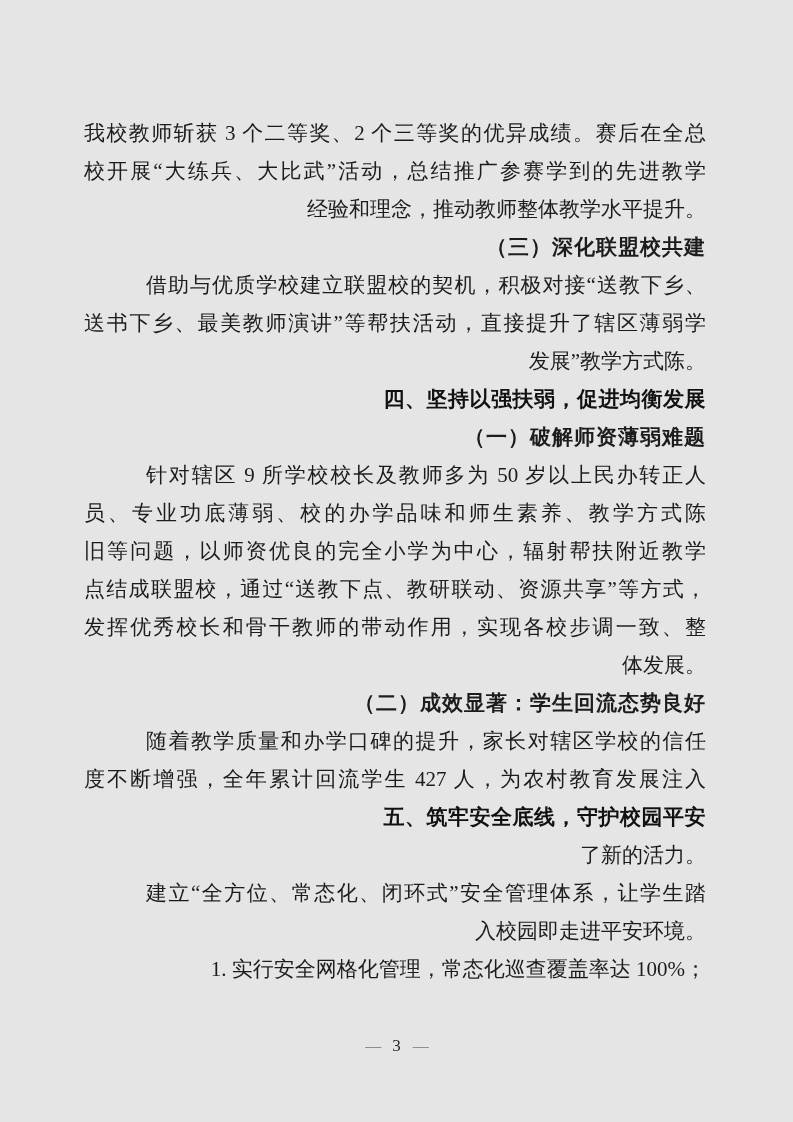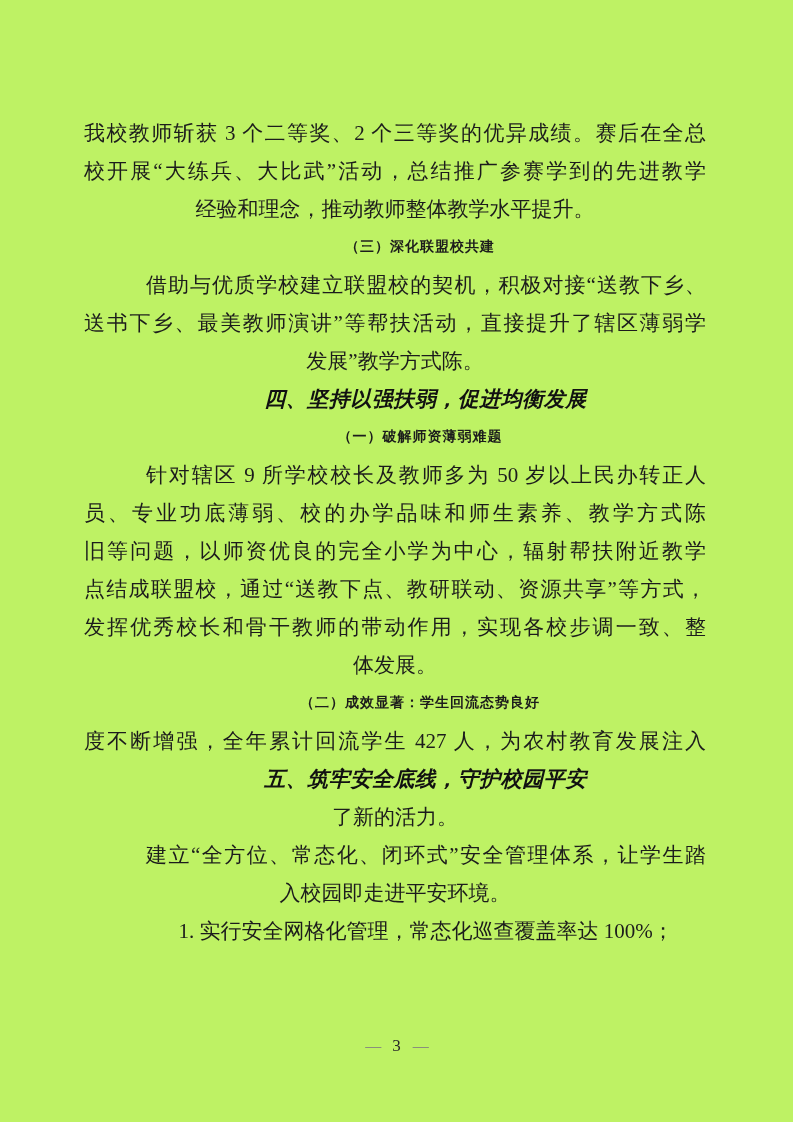--- a/index.html
+++ b/index.html
@@ -4,60 +4,59 @@
 <style>
   html, body {
     margin: 0;
     padding: 0;
     background: #ffffff;
   }
   .page {
     position: relative;
     width: 793px;
     height: 1122px;
-    background: #bef264;
+    background: #e5e5e5;
     overflow: hidden;
     font-family: "Liberation Serif", "DejaVu Serif", serif;
     color: #1c1c1c;
   }
   .content {
     position: absolute;
     left: 84px;
     top: 114px;
     width: 622px;
   }
   .line {
     height: 38px;
     line-height: 38px;
     font-size: 21px;
-    text-align: center;
+    text-align: right;
     white-space: normal;
   }
   .just {
     text-align: justify;
     text-align-last: justify;
   }
   .indent {
     text-indent: 62px;
   }
   .h-kai {
     font-weight: bold;
     text-indent: 50px;
-    font-size: 14px;
+    font-size: 21px;
     letter-spacing: 1px;
     font-family: "Liberation Serif", "DejaVu Serif", serif;
   }
   .h-hei {
     font-weight: bold;
     text-indent: 61px;
     font-size: 21px;
     letter-spacing: 0.5px;
     font-family: "Liberation Sans", "DejaVu Sans", sans-serif;
     color: #111111;
-    font-style: italic;
   }
   .footer {
     position: absolute;
     left: 0;
     right: 0;
     top: 1036px;
     text-align: center;
     font-size: 16px;
     line-height: 20px;
     font-family: "Liberation Serif", "DejaVu Serif", serif;
@@ -86,20 +85,21 @@
       <div class="line">发展”教学方式陈。</div>
       <div class="line h-hei">四、坚持以强扶弱，促进均衡发展</div>
       <div class="line h-kai">（一）破解师资薄弱难题</div>
       <div class="line just indent">针对辖区 9 所学校校长及教师多为 50 岁以上民办转正人</div>
       <div class="line just">员、专业功底薄弱、校的办学品味和师生素养、教学方式陈</div>
       <div class="line just">旧等问题，以师资优良的完全小学为中心，辐射帮扶附近教学</div>
       <div class="line just">点结成联盟校，通过“送教下点、教研联动、资源共享”等方式，</div>
       <div class="line just">发挥优秀校长和骨干教师的带动作用，实现各校步调一致、整</div>
       <div class="line">体发展。</div>
       <div class="line h-kai">（二）成效显著：学生回流态势良好</div>
+      <div class="line just indent">随着教学质量和办学口碑的提升，家长对辖区学校的信任</div>
       <div class="line just">度不断增强，全年累计回流学生 427 人，为农村教育发展注入</div>
       <div class="line h-hei">五、筑牢安全底线，守护校园平安</div>
       <div class="line">了新的活力。</div>
       <div class="line just indent">建立“全方位、常态化、闭环式”安全管理体系，让学生踏</div>
       <div class="line">入校园即走进平安环境。</div>
       <div class="line indent">1. 实行安全网格化管理，常态化巡查覆盖率达 100%；</div>
     </div>
   <div class="footer">
     <span class="dash">—</span><span class="num">3</span><span class="dash">—</span>
   </div>

